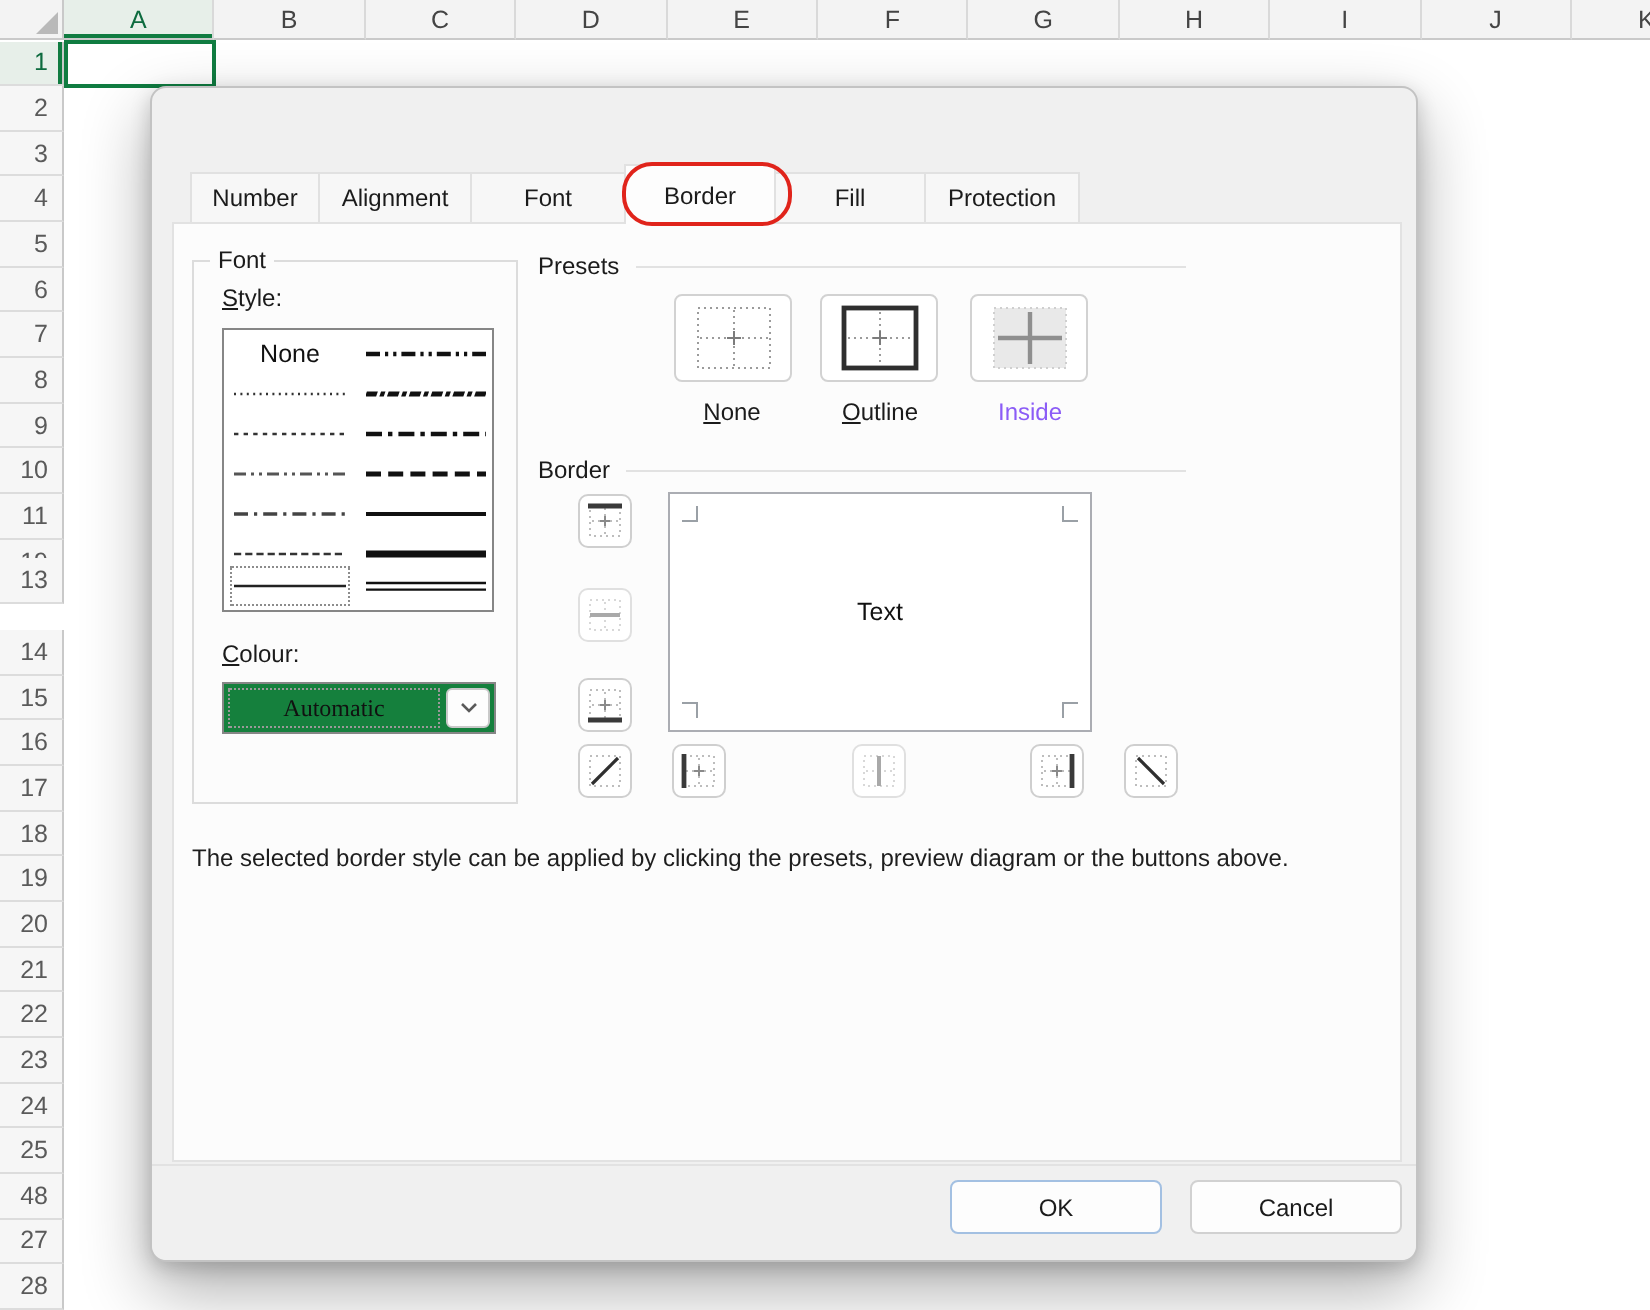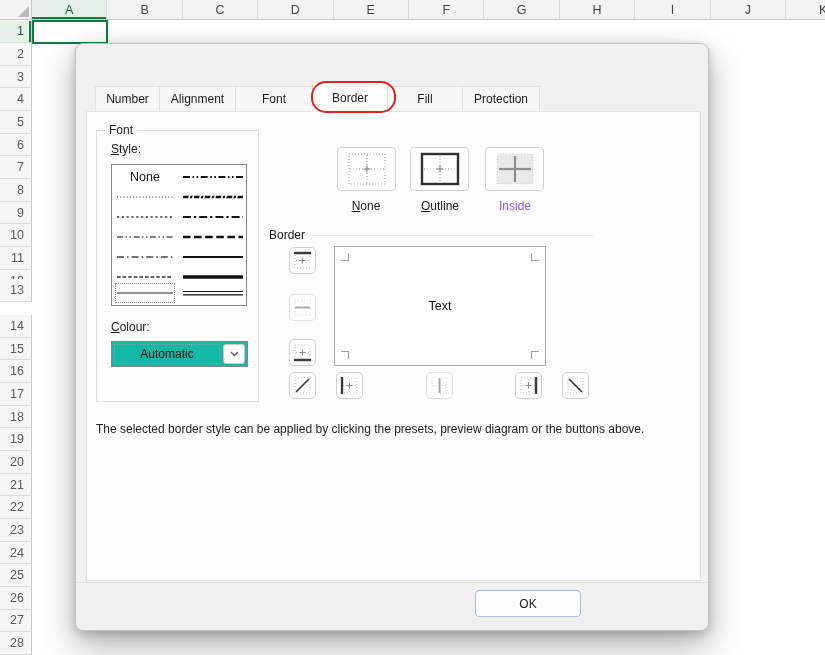--- a/index.html
+++ b/index.html
@@ -51,21 +51,21 @@
   .group-legend { position:absolute; left:8px; top:-8px; background:#fcfcfc; padding:0 4px; color:#1b1b1b; }
   .field-label { position:absolute; color:#1b1b1b; z-index:2; }
   .listbox { position:absolute; left:35px; top:120px; width:136px; height:142px;
          border:1px solid #868686; background:#fff; z-index:2; }
   .ls-item { position:absolute; height:20px; display:flex; align-items:center; justify-content:center; }
   .ls-left { left:3px; width:60px; } .ls-right { left:70px; width:62px; }
   .ls-item.sel { border:1px dotted #8c8c8c; }
   .ls-none { font-size:12.5px; color:#111; }
 
   .dropdown { position:absolute; left:35px; top:297px; width:137px; height:26px;
-         border:1px solid #868686; background:#14b8a6; z-index:2; }
+         border:1px solid #868686; background:#15803d; z-index:2;font-family:Liberation Serif, serif; }
   .dd-focus { position:absolute; left:2px; top:2px; bottom:2px; right:27px; border:1px dotted #9a9a9a;
          display:flex; align-items:center; justify-content:center; color:#111; }
   .dd-arrow { position:absolute; right:2px; top:2px; bottom:2px; width:22px; background:#fdfdfd;
          border:1px solid #c9c9c9; border-radius:3px; display:flex; align-items:center; justify-content:center; }
 
   .group-hd { position:absolute; display:flex; align-items:center; width:324px; z-index:2; }
   .group-hd .rule { flex:1; height:1px; background:#e2e2e2; margin-left:8px; }
 
   .preset-btn { position:absolute; width:59px; height:44px; background:#fff; border:1px solid #d2d2d2;
          border-radius:4px; display:flex; align-items:center; justify-content:center; z-index:2; }
@@ -135,21 +135,21 @@
       <div class="row-h" style="top: 360.4px; height: 22.66px;">16</div>
       <div class="row-h" style="top: 383.06px; height: 22.66px;">17</div>
       <div class="row-h" style="top: 405.72px; height: 22.66px;">18</div>
       <div class="row-h" style="top: 428.38px; height: 22.66px;">19</div>
       <div class="row-h" style="top: 451.04px; height: 22.66px;">20</div>
       <div class="row-h" style="top: 473.7px; height: 22.66px;">21</div>
       <div class="row-h" style="top: 496.36px; height: 22.66px;">22</div>
       <div class="row-h" style="top: 519.02px; height: 22.66px;">23</div>
       <div class="row-h" style="top: 541.68px; height: 22.66px;">24</div>
       <div class="row-h" style="top: 564.34px; height: 22.66px;">25</div>
-      <div class="row-h" style="top: 587px; height: 22.66px;">26</div>
+      <div class="row-h" style="top: 587px; height: 22.66px;">48</div>
       <div class="row-h" style="top: 609.66px; height: 22.66px;">27</div>
       <div class="row-h" style="top: 632.32px; height: 22.66px;">28</div>
     </div>
   <div class="sel-cell"></div>
 
   <div class="dialog">
 
     <div class="tabstrip">
       <div class="tab" style="width:65px">Number</div>
       <div class="tab" style="width:77px">Alignment</div>
@@ -241,20 +241,24 @@
     <div class="field-label" style="left:35px; top:276px;"><u>C</u><span>olour:</span></div>
     <div class="dropdown">
       <div class="dd-focus">Automatic</div>
       <div class="dd-arrow">
         <svg width="9" height="6">
             <polyline points="1,1 4.5,4.5 8,1" fill="none" stroke="#5a5a5a" stroke-width="1.3"></polyline>
           </svg>
       </div>
     </div>
 
+    <div class="group-hd" style="left:193px; top:82px;">
+      <span>Presets</span>
+      <div class="rule"></div>
+    </div>
 
     <div class="preset-btn" style="left:261px; top:103px;">
       <svg width="40" height="34">
         <rect x="2" y="2" width="36" height="30" fill="none" stroke="#9b9b9b" stroke-dasharray="1,2"></rect>
         <line x1="20" y1="3" x2="20" y2="31" stroke="#9b9b9b" stroke-dasharray="1,2"></line>
         <line x1="3" y1="17" x2="37" y2="17" stroke="#9b9b9b" stroke-dasharray="1,2"></line>
         <line x1="16.5" y1="17" x2="23.5" y2="17" stroke="#7c7c7c"></line>
           <line x1="20" y1="13.5" x2="20" y2="20.5" stroke="#7c7c7c"></line>
       </svg>
     </div>
@@ -356,15 +360,16 @@
       <svg width="19" height="19">
         <rect x="2" y="2" width="15" height="15" fill="none" stroke="#bdbdbd" stroke-dasharray="1,2"></rect>
         <line x1="3" y1="3" x2="16" y2="16" stroke="#2f2f2f" stroke-width="1.6"></line>
       </svg>
     </div>
 
     <div class="note">The selected border style can be applied by clicking the presets, preview diagram or the buttons above.</div>
 
     <div class="footer">
       <div class="btn btn-ok">OK</div>
+      <div class="btn btn-cancel">Cancel</div>
     </div>
   </div>
 </div>
 
 </body></html>

